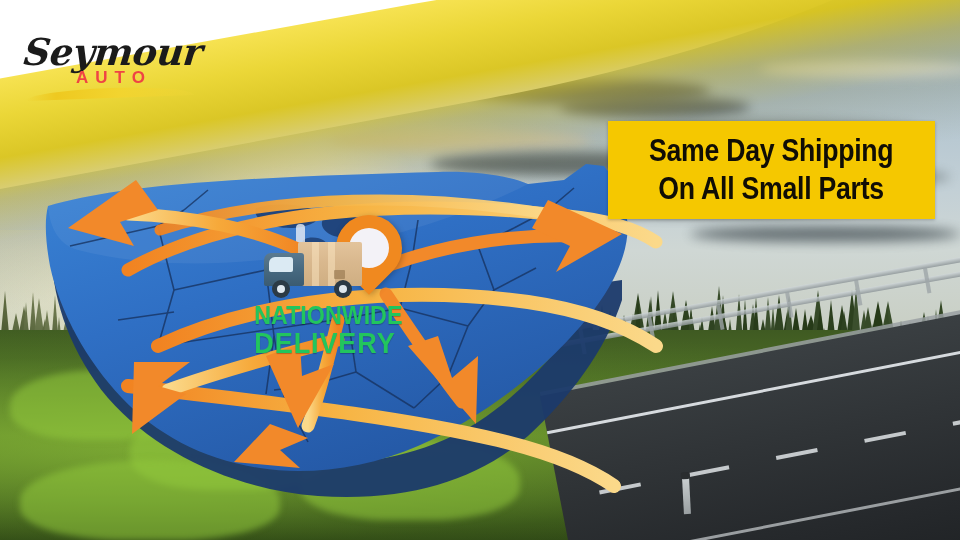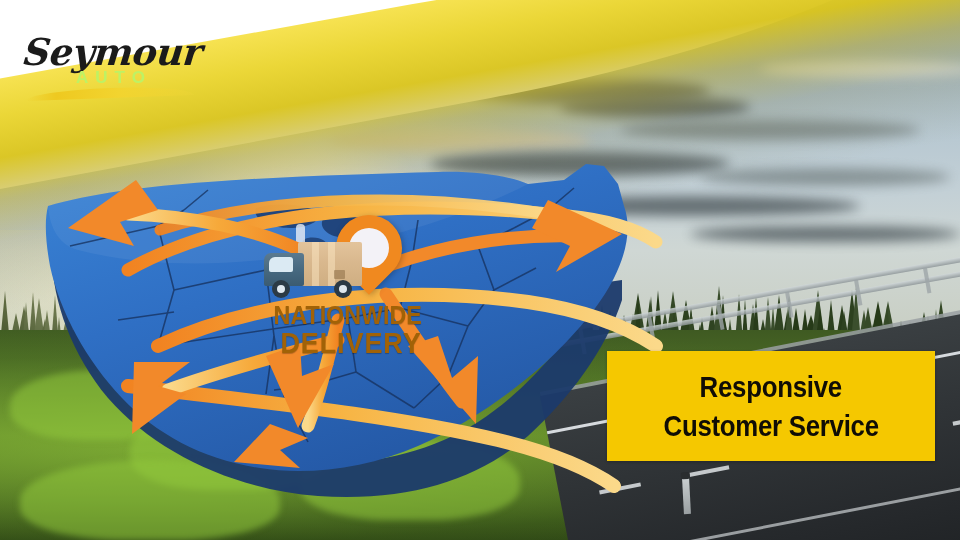--- a/index.html
+++ b/index.html
@@ -196,21 +196,21 @@
     letter-spacing: -0.5px;
     transform: skewX(-6deg);
   }
   .logo-auto {
     position: absolute;
     left: 58px; top: 54px;
     font-family: "Liberation Sans", sans-serif;
     font-size: 17px;
     font-weight: 700;
     letter-spacing: 7px;
-    color: #bef264;
+    color: #ef4444;
   }
   .logo-underline {
     position: absolute;
     left: 8px; top: 74px;
     width: 168px; height: 10px;
     background: linear-gradient(to right, rgba(235,200,30,0) 0%, #eec920 18%, #f2d42f 55%, rgba(240,215,60,0.2) 100%);
     border-radius: 50%/100% 100% 0 0;
     transform: rotate(-2deg);
   }
 
@@ -285,24 +285,24 @@
   }
   .wheel::after {
     content:"";
     position:absolute; left:5px; top:5px;
     width:8px; height:8px; background:#dfe8ee; border-radius:50%;
   }
   .nationwide-text {
     position: absolute;
     left: 0; top: 88px;
     width: 180px;
-    text-align: right;
+    text-align: left;
     font-family: "Liberation Sans", sans-serif;
     font-weight: 700;
-    color: #a16207;
+    color: #22c55e;
     line-height: 1.02;
     text-shadow: 0 1px 1px rgba(0,0,0,0.25);
   }
   .nw-line1 { font-size: 25px; letter-spacing: 0px; transform: scaleX(0.93); }
   .nw-line2 { font-size: 29px; letter-spacing: 1px; transform: scaleX(0.93); }
 
   
   .banner {
     position: absolute;
     background: #f5c800;
@@ -667,20 +667,20 @@
       </div>
       <div class="wheel" style="left:14px;"></div>
       <div class="wheel" style="left:76px;"></div>
     </div>
     <div class="nationwide-text">
       <div class="nw-line1">NATIONWIDE</div>
       <div class="nw-line2">DELIVERY</div>
     </div>
   </div>
 
-
-
-  <div class="banner" id="banner-3">
-    <div class="line">Responsive</div>
-    <div class="line">Customer Service</div>
+  <div class="banner" id="banner-1">
+    <div class="line">Same Day Shipping</div>
+    <div class="line">On All Small Parts</div>
   </div>
 
+
+
 </div>
 
 </body></html>

